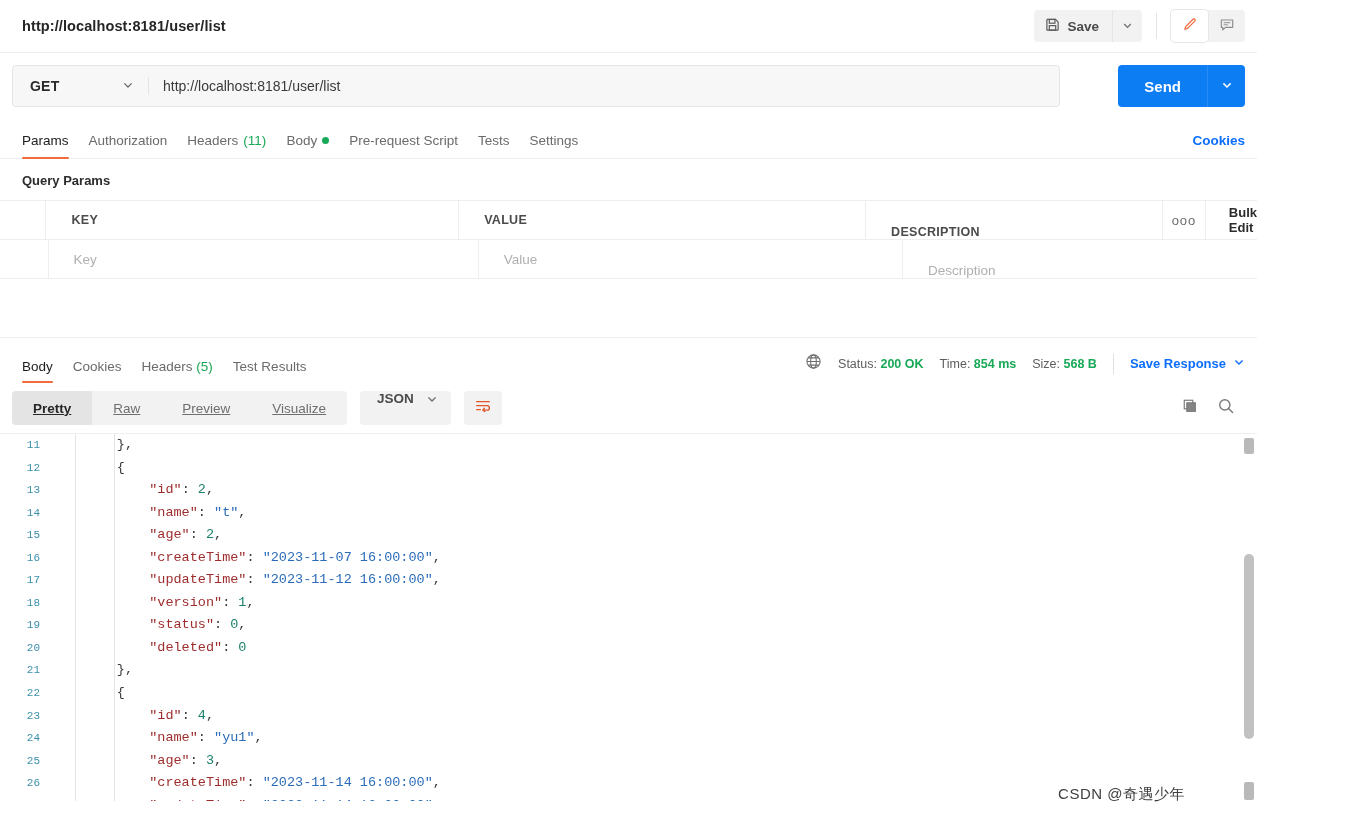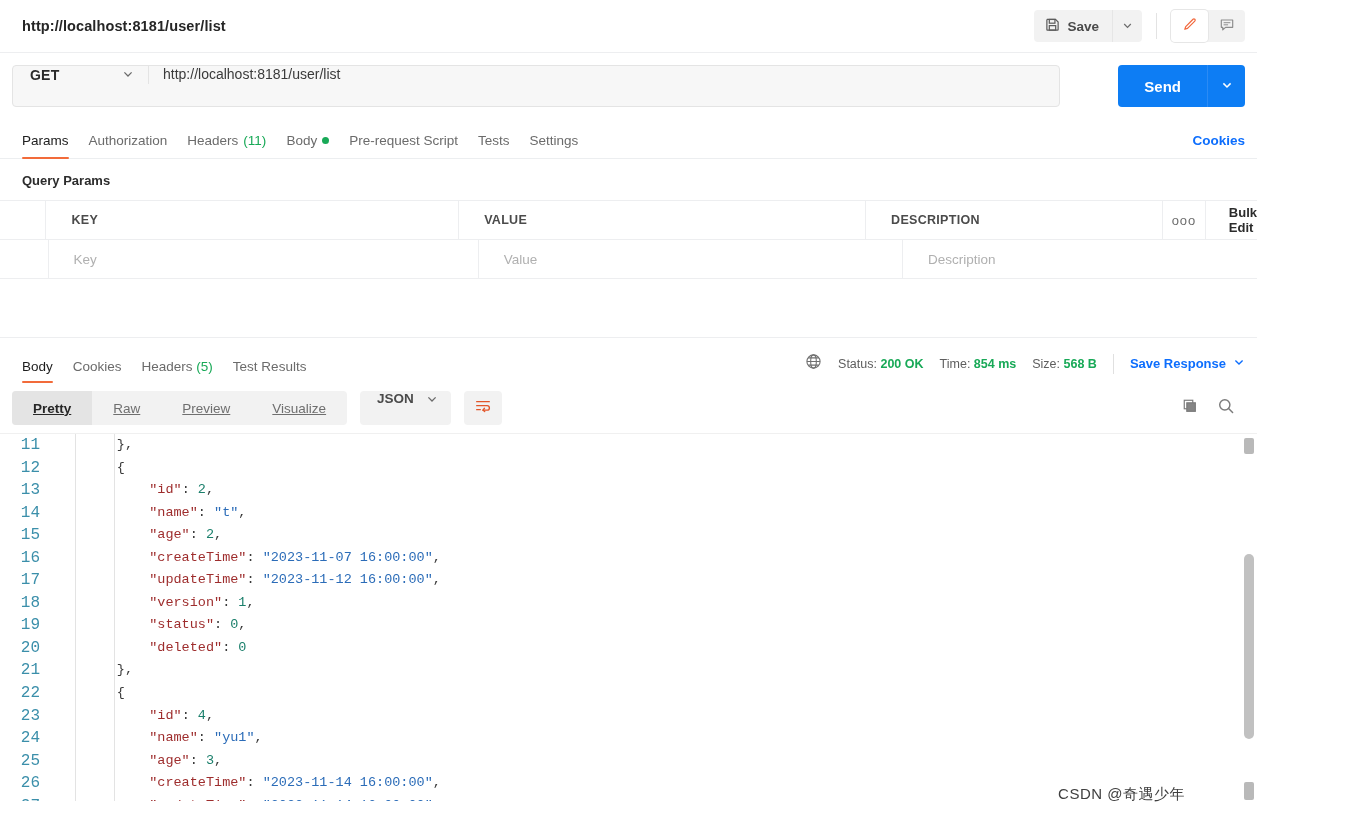--- a/index.html
+++ b/index.html
@@ -35,21 +35,21 @@
   .icon-pair { display: flex; align-items: center; background: #f2f2f2; border-radius: 4px; height: 32px; }
   .icon-btn {
     width: 37px; height: 32px; display:flex; align-items:center; justify-content:center;
     border-radius: 4px; cursor: pointer; background: transparent; border: none;
   }
   .icon-btn.active { background:#fff; box-shadow: 0 0 0 1px #e6e6e6; }
 
   
   .urlrow { height: 66px; display: flex; align-items: center; padding: 0 12px 0 12px; gap: 0; }
   .method-url {
-    flex: 1; display: flex; align-items: flex-start; height: 42px;
+    flex: 1; display: flex; align-items: center; height: 42px;
     border: 1px solid #e4e4e4; border-radius: 4px; background: #f7f7f7; overflow: hidden;
   }
   .method-box {
     width: 136px; display: flex; align-items: center; justify-content: space-between;
     padding: 0 14px 0 17px; border-right: 1px solid #e4e4e4; cursor: pointer;
   }
   .method-label { font-size: 14px; font-weight: bold; color: #2b2b2b; letter-spacing: .2px; }
   .url-input {
     flex: 1; border: none; background: transparent; outline: none;
     font-size: 14px; color: #3a3a3a; padding: 0 14px; font-family: inherit;
@@ -86,21 +86,21 @@
   
   .qp-title { font-size: 13px; font-weight: bold; color: #2c2c2c; padding: 14px 0 12px 22px; }
   .qp-table { border-top: 1px solid #edeef0; }
   .qp-row { display: flex; height: 39px; align-items: stretch; }
   .qp-row.header { border-bottom: 1px solid #edeef0; }
   .qp-row.body { border-bottom: 1px solid #edeef0; }
   .qp-cell { display:flex; align-items:center; border-right: 1px solid #edeef0; padding-left: 25px; }
   .qp-check { width: 49px; padding: 0; border-right: 1px solid #edeef0; }
   .qp-key { width: 434px; }
   .qp-val { width: 428px; }
-  .qp-desc { width: 312px; }
+  .qp-desc { width: 312px; align-items: flex-end; }
   .qp-dots { width: 45px; display:flex; align-items:center; justify-content:center; border-right: 1px solid #edeef0; cursor:pointer; }
   .qp-bulk { flex:1; display:flex; align-items:center; padding-left: 23px; font-size:13px; font-weight:bold; color:#2c2c2c; cursor:pointer; }
   .th { font-size: 12.5px; font-weight: bold; color: #4b4b4b; letter-spacing: .3px; }
   .ph { font-size: 13.5px; color: #b0b0b0; }
   .dots-glyph { letter-spacing: 1px; color:#6d6d6d; font-size: 13px; }
 
   .pane-gap { height: 58px; }
   .pane-split { height: 1px; background: #edeef0; }
 
   
@@ -135,21 +135,21 @@
     display:flex; align-items:center; justify-content:center; cursor:pointer;
   }
   .fmt-right { margin-left:auto; display:flex; align-items:center; gap: 18px; padding-right: 10px; }
 
   
   .codewrap { position:relative; height: 368px; overflow:hidden; border-top: 1px solid #f0f0f0; }
   .code { font-family: "Liberation Mono", monospace; font-size: 13.5px; line-height: 22.55px; }
   .cline { display:flex; height: 22.55px; align-items:center; white-space: pre; }
   .ln {
     width: 52px; text-align:right; padding-right: 12px; color:#3b8faa;
-    font-family:"Liberation Mono", monospace; font-size:16px; flex: none;
+    font-family:"Liberation Mono", monospace; font-size:11px; flex: none;
   }
   .ctext { flex:1; }
   .k { color: #9e2d2d; }
   .s { color: #2b6cb8; }
   .n { color: #1a7f6b; }
   .p { color: #3a3a3a; }
   .guidecol { position:absolute; left: 75px; top:0; bottom:0; width:1px; background:#e3e3e3; }
   .guidecol2 { position:absolute; left: 114px; top:0; bottom:0; width:1px; background:#e3e3e3; }
 
   

